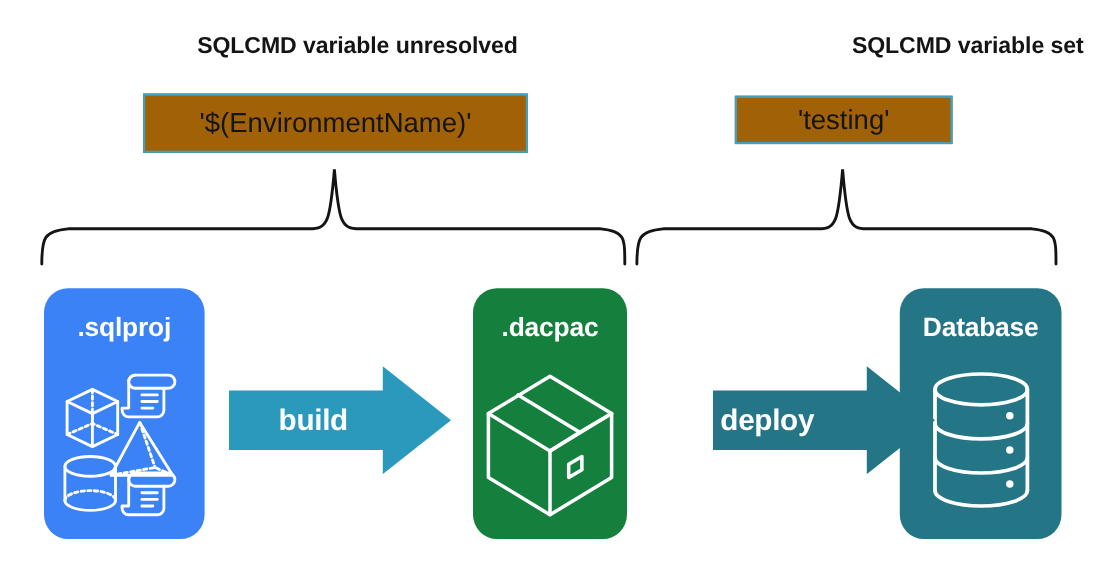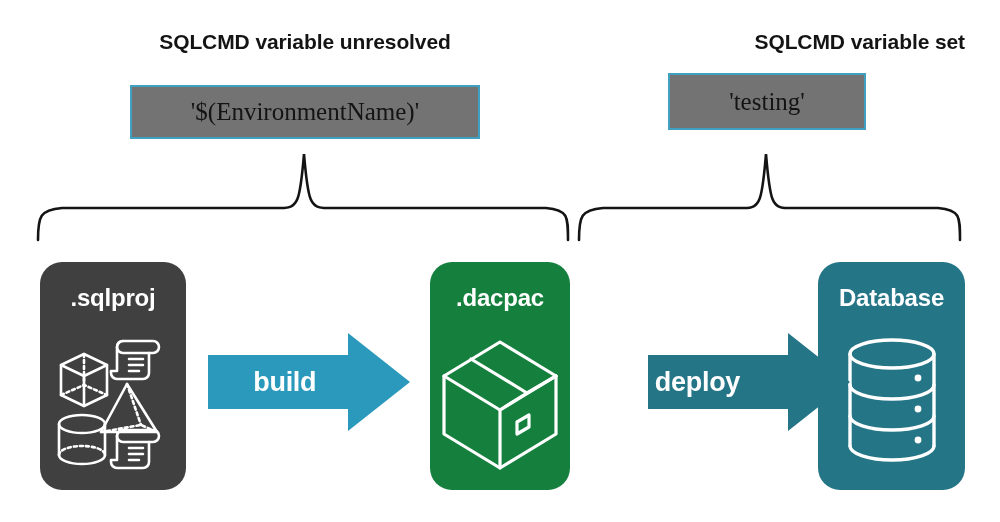--- a/index.html
+++ b/index.html
@@ -25,40 +25,41 @@
   
   .heading {
     position: absolute;
     font-family: "Liberation Sans", sans-serif;
     font-weight: bold;
     font-size: 21px;
     color: #141414;
     text-align: center;
     white-space: nowrap;
     letter-spacing: -0.1px;
+    margin-left: 20px;
   }
   #heading-left  { left: 0px;   top: 30px; width: 610px; }
   #heading-right { left: 570px; top: 30px; width: 395px; text-align: right; }
 
   
   .codebox {
     position: absolute;
     border: 2px solid #3FA0BF;
-    background: #737373;
+    background: #a16207;
     box-sizing: border-box;
     display: flex;
     align-items: center;
     justify-content: center;
-    font-family: Liberation Serif, serif;
+    font-family: Liberation Sans, sans-serif;
     font-size: 25px;
     color: #141414;
     white-space: nowrap;
   }
   #codebox-env     { left: 130px; top: 85px;  width: 350px; height: 54px; }
-  #codebox-testing { left: 668px; top: 73px;  width: 198px; height: 57px; }
+  #codebox-testing { left: 668px; top: 87px;  width: 198px; height: 44px; }
 
   
   #braces {
     position: absolute;
     left: 0; top: 140px;
     width: 1000px;
     height: 110px;
   }
 
   
@@ -82,21 +83,21 @@
   .card-art {
     position: absolute;
     left: 0; right: 0;
     top: 55px;
     bottom: 0;
     display: flex;
     align-items: center;
     justify-content: center;
   }
 
-  #card-sqlproj  { left: 40px;  top: 262px; width: 146px; height: 228px; background: #404040; }
+  #card-sqlproj  { left: 40px;  top: 262px; width: 146px; height: 228px; background: #3b82f6; }
   #card-dacpac   { left: 430px; top: 262px; width: 140px; height: 228px; background: #15803d; }
   #card-database { left: 818px; top: 262px; width: 147px; height: 228px; background: #247586; }
 
   
   .arrow-wrap {
     position: absolute;
   }
   .arrow-label {
     position: absolute;
     top: 0; bottom: 0;

